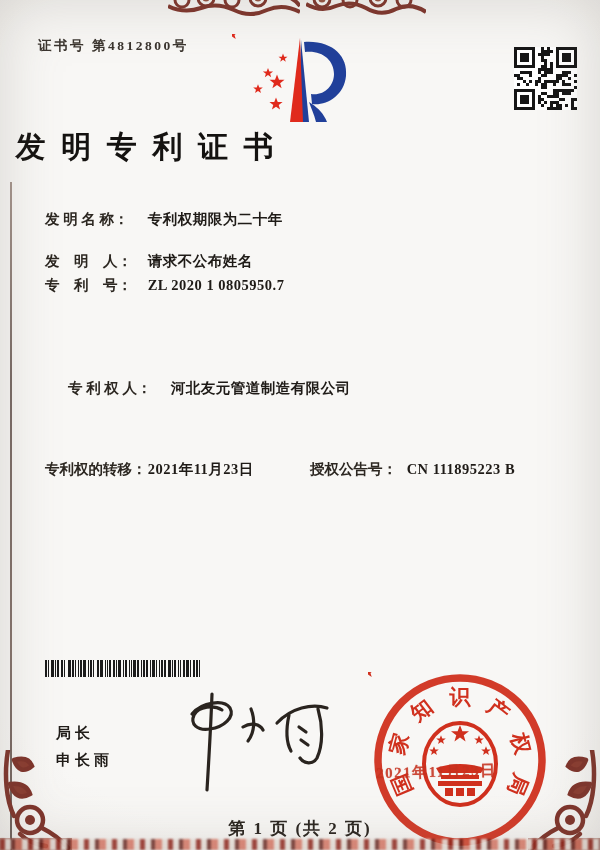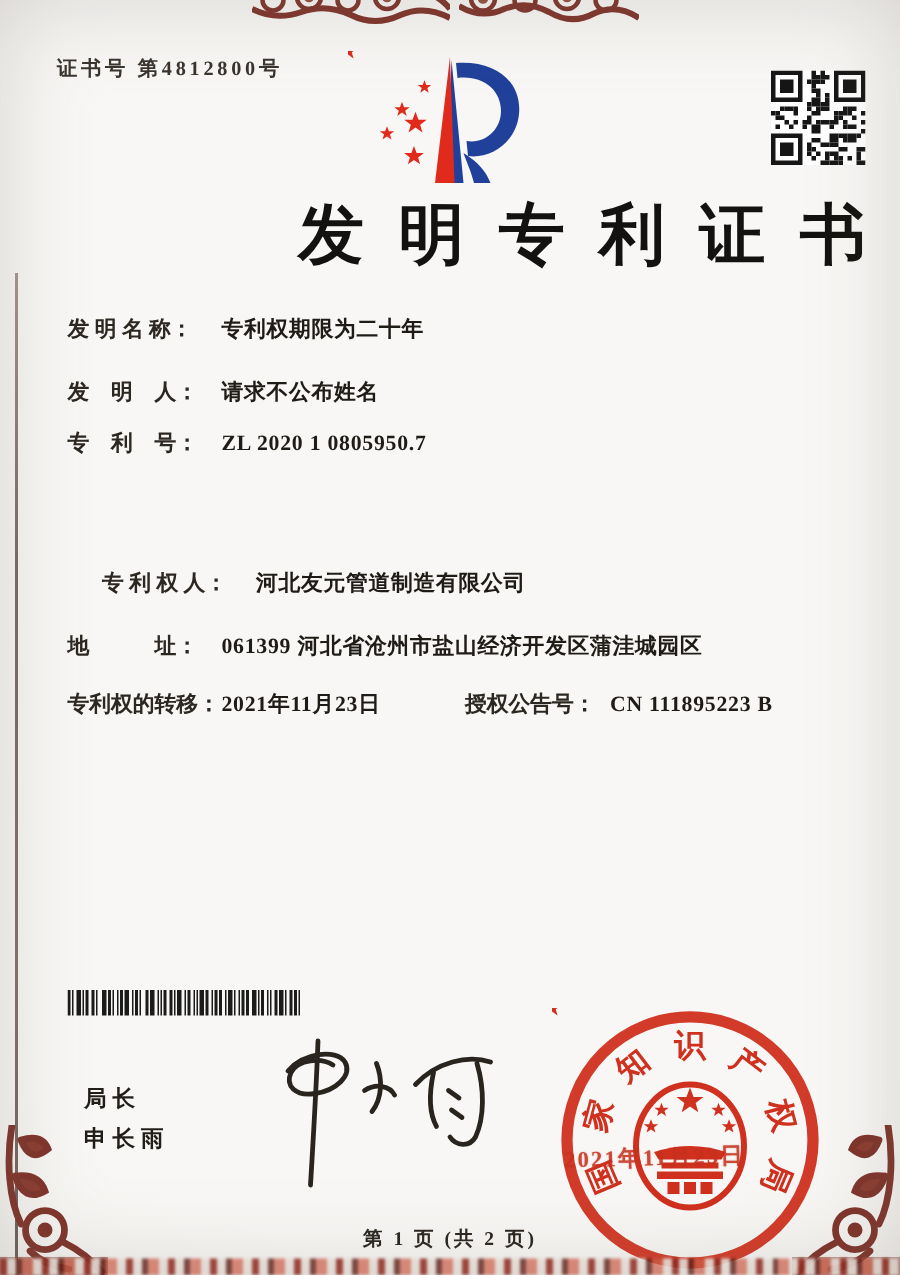--- a/index.html
+++ b/index.html
@@ -39,28 +39,28 @@
     font-size:13.5px; letter-spacing:2.5px; color:#3a342e; font-weight:600;
   }
 
   .qr{ position:absolute; left:514px; top:47px; width:63px; height:63px; background:#fff; }
   .qr svg{ display:block; }
 
   .logo{ position:absolute; left:232px; top:34px; width:136px; height:96px; }
 
   .title{
     position:absolute; left:0; top:127px; width:600px;
-    text-align:right; font-size:44px; font-weight:600; color:#141210;
+    text-align:left; font-size:30px; font-weight:600; color:#141210;
     letter-spacing:.52em; padding-left:.52em;
   }
 
   .field-row{ position:absolute; left:45px; right:20px; font-size:14.5px; white-space:nowrap; }
   .field-label{ display:inline-block; width:99px; font-weight:600; color:#2c2721; }
   .field-value{ font-weight:700; color:#1f1b17; letter-spacing:.5px; }
-  .row-0{ top:210px; } .row-1{ top:252px; } .row-2{ top:286px; }
+  .row-0{ top:210px; } .row-1{ top:252px; } .row-2{ top:276px; }
   .row-3{ top:337px; } .row-4{ top:379px;margin-left:23px; } .row-5{ top:421px; }
   .row-grant{ top:460px; }
   .grant-right{ position:absolute; left:265px; top:0; }
   .grant-right .field-label{ width:auto; margin-right:6px; }
 
   .legal{
     position:absolute; left:42px; top:492px; width:538px;
     font-size:13.6px; line-height:21.6px; color:#16130f;
     font-style:italic; text-align:justify;
   }
@@ -76,21 +76,21 @@
   .seal-date{
     position:absolute; left:376px; top:762px; width:176px;
     font-size:15px; font-weight:700; color:#c5321f; letter-spacing:1.5px;
     transform:rotate(-1.5deg); opacity:.88;
     text-shadow:0 0 1px rgba(197,50,31,.6);
     font-style:normal;
   }
 
   .page-footer{
     position:absolute; left:0; top:817px; width:600px; text-align:center;
-    font-size:13px; letter-spacing:2px; color:#2a2520; font-weight:600;
+    font-size:17px; letter-spacing:2px; color:#2a2520; font-weight:600;
   }
 
   .corner-ornament{ position:absolute; bottom:0; width:72px; height:100px; }
   .corner-ornament svg{ filter:blur(.3px); }
   .corner-ornament.left{ left:0; }
   .corner-ornament.right{ right:0; transform:scaleX(-1); }
 
   .bottom-fringe{
     position:absolute; left:0; top:839px; width:600px; height:11px;
     background:repeating-linear-gradient(90deg,
@@ -301,24 +301,20 @@
     <span class="field-value">请求不公布姓名</span>
   </div>
   <div class="field-row row-2">
     <span class="field-label">专　利　号：</span>
     <span class="field-value">ZL 2020 1 0805950.7</span>
   </div>
   <div class="field-row row-4">
     <span class="field-label">专 利 权 人：</span>
     <span class="field-value">河北友元管道制造有限公司</span>
   </div>
-  <div class="field-row row-5">
-    <span class="field-label">地　　　址：</span>
-    <span class="field-value">061399 河北省沧州市盐山经济开发区蒲洼城园区</span>
-  </div>
   <div class="field-row row-grant">
     <span class="field-label">专利权的转移：</span>
     <span class="field-value">2021年11月23日</span>
     <span class="grant-right">
       <span class="field-label">授权公告号：</span>
       <span class="field-value">CN 111895223 B</span>
     </span>
   </div>
 
 

